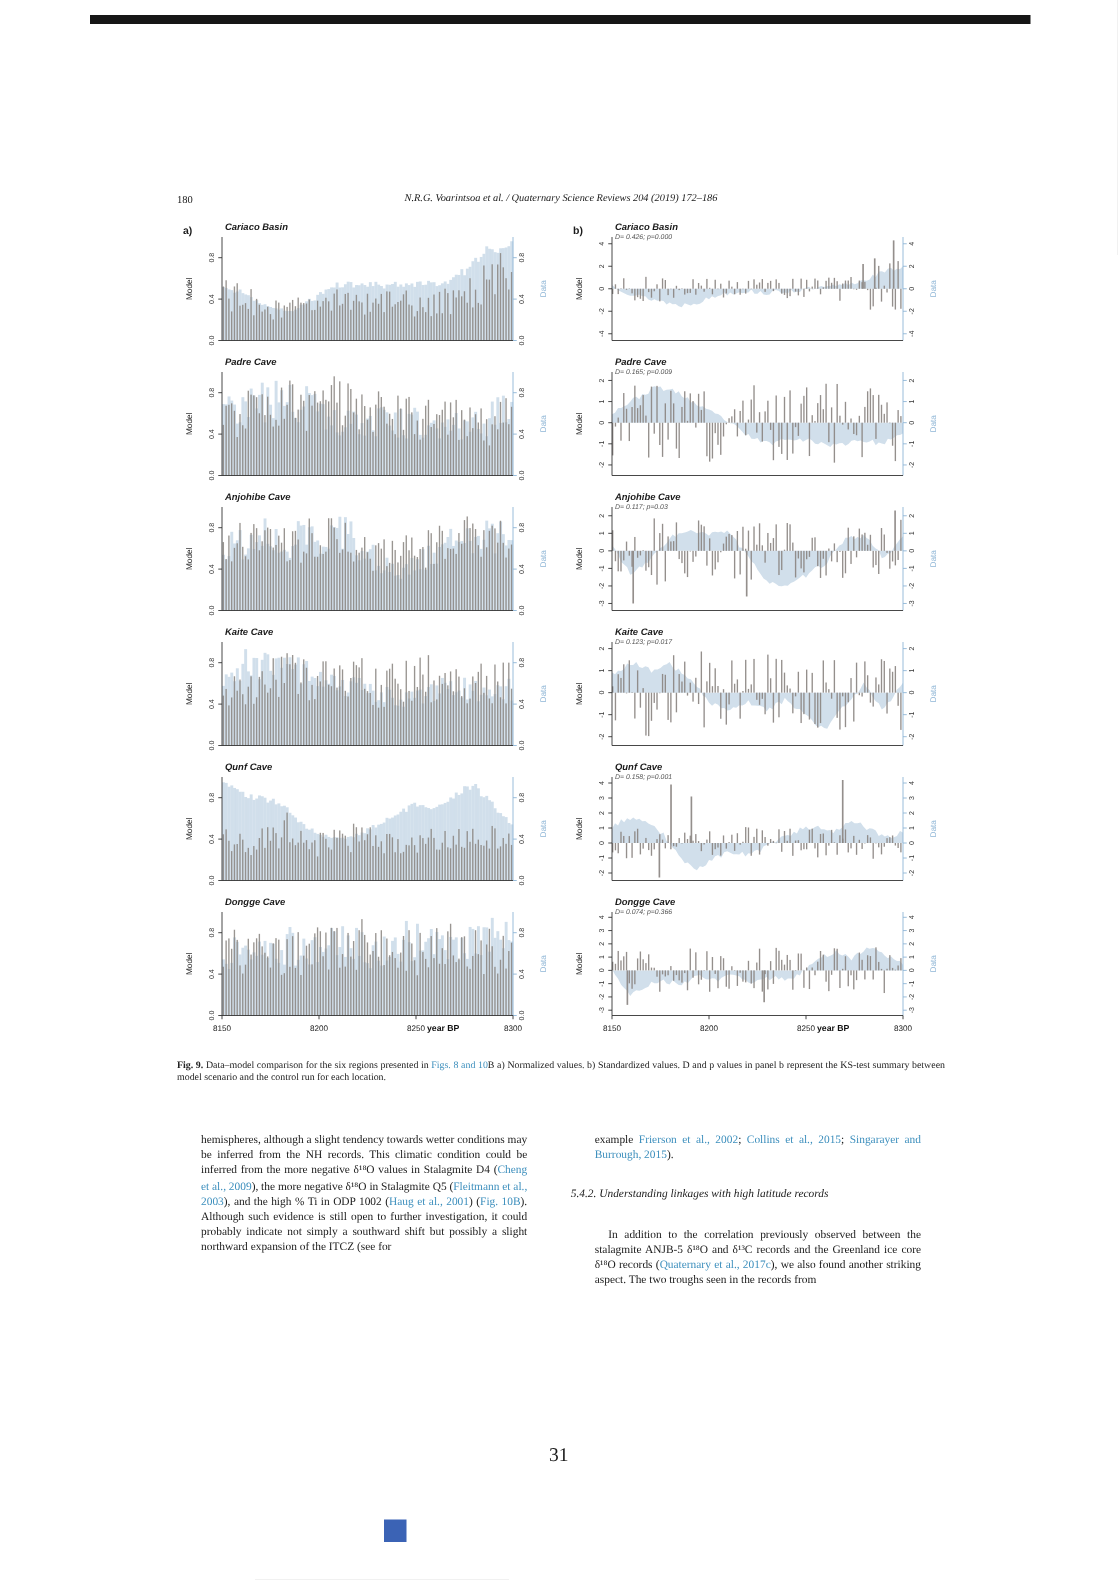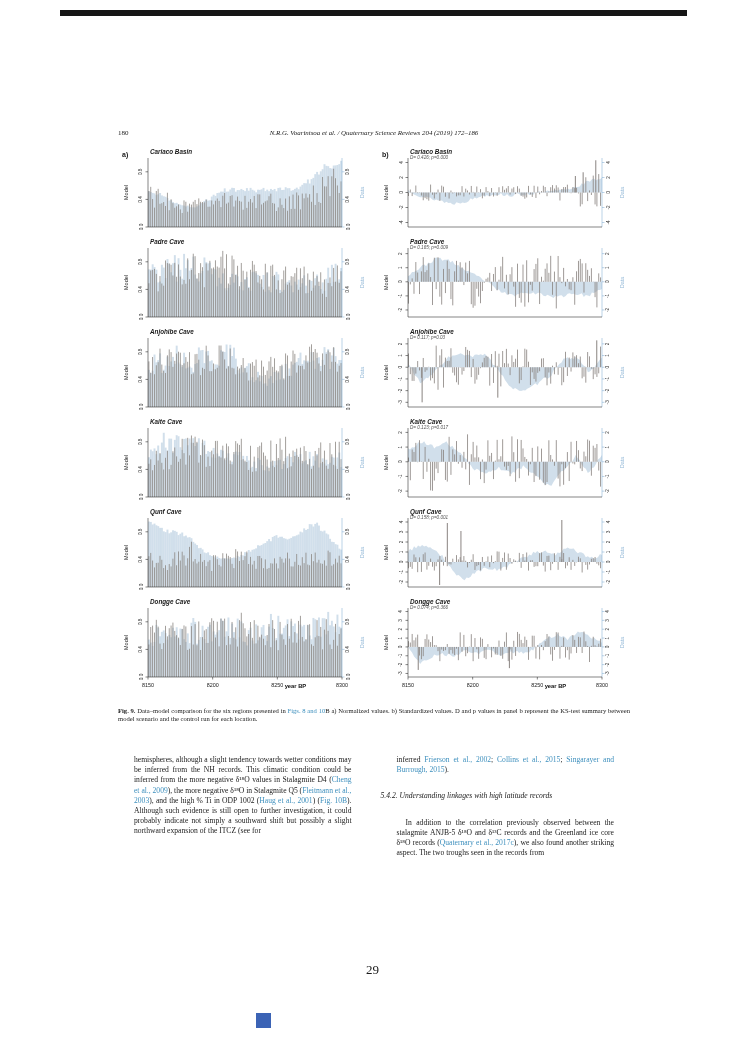--- a/index.html
+++ b/index.html
@@ -2349,22 +2349,22 @@
       </div>
   </div>
 
   <p class="caption" id="caption"><span class="seg-bold">Fig. 9.</span><span> Data–model comparison for the six regions presented in </span><span class="seg-link">Figs. 8 and 10</span><span>B a) Normalized values. b) Standardized values. D and p values in panel b represent the KS-test summary between model scenario and the control run for each location.</span></p>
 
   <div class="body-cols">
     <div class="col">
       <p id="left-para"><span>hemispheres, although a slight tendency towards wetter conditions may be inferred from the NH records. This climatic condition could be inferred from the more negative δ¹⁸O values in Stalagmite D4 (</span><span class="seg-link">Cheng et al., 2009</span><span>), the more negative δ¹⁸O in Stalagmite Q5 (</span><span class="seg-link">Fleitmann et al., 2003</span><span>), and the high % Ti in ODP 1002 (</span><span class="seg-link">Haug et al., 2001</span><span>) (</span><span class="seg-link">Fig. 10B</span><span>). Although such evidence is still open to further investigation, it could probably indicate not simply a southward shift but possibly a slight northward expansion of the ITCZ (see for</span></p>
     </div>
     <div class="col">
-      <p id="right-para1"><span>inferred </span><span class="seg-link">Frierson et al., 2002</span><span>; </span><span class="seg-link">Collins et al., 2015</span><span>; </span><span class="seg-link">Singarayer and Burrough, 2015</span><span>).</span></p>
+      <p id="right-para1"><span>example </span><span class="seg-link">Frierson et al., 2002</span><span>; </span><span class="seg-link">Collins et al., 2015</span><span>; </span><span class="seg-link">Singarayer and Burrough, 2015</span><span>).</span></p>
       <p class="subhead" id="subhead">5.4.2. Understanding linkages with high latitude records</p>
       <p class="para-indent" id="right-para2"><span>In addition to the correlation previously observed between the stalagmite ANJB-5 δ¹⁸O and δ¹³C records and the Greenland ice core δ¹⁸O records (</span><span class="seg-link">Quaternary et al., 2017c</span><span>), we also found another striking aspect. The two troughs seen in the records from</span></p>
     </div>
   </div>
 
-  <div class="page-num-bottom">29</div>
+  <div class="page-num-bottom">31</div>
 
   <div class="bluemark"></div>
 </div>
 
 </body></html>

